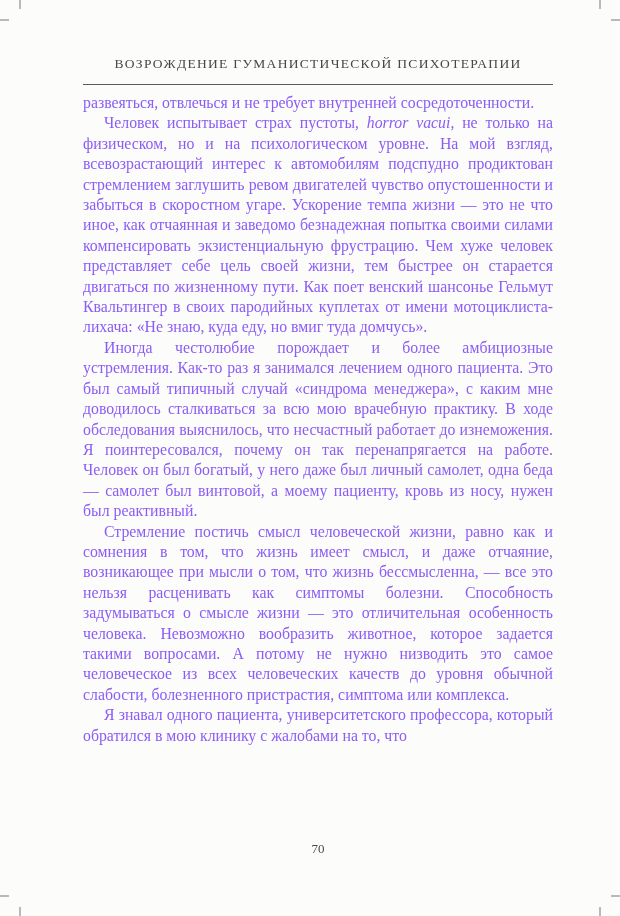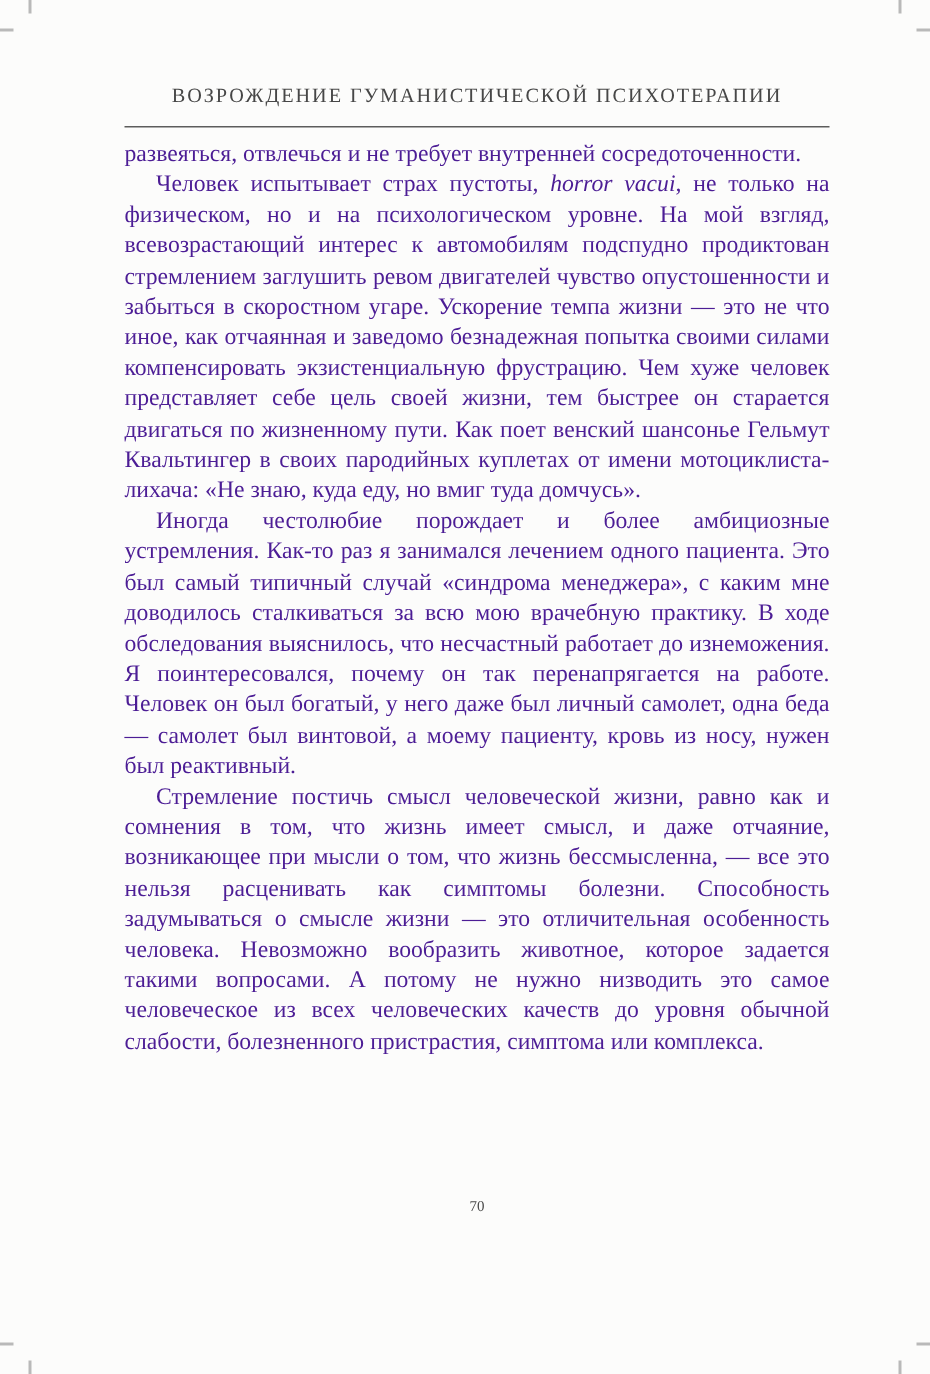--- a/index.html
+++ b/index.html
@@ -40,45 +40,46 @@
     font-size: 15.8px; line-height: 20.4px;
     color: #343434;
     text-align: justify;
     -webkit-hyphens: auto; hyphens: auto;
   }
   .content p { margin: 0; }
   .content p.indent { text-indent: 21px; }
   .content em { }
 
   .page-number {
-    position: absolute; left: 83px; top: 799px; width: 470px;
+    position: absolute; left: 83px; top: 841px; width: 470px;
     text-align: center;
-    font-size: 10px; color: #4a4a4a;
+    font-size: 13px; color: #4a4a4a;
   }
 </style>
 </head>
 <body style="background: rgb(252, 252, 251);">
 
 <div class="page">
 
   <div class="crop v tl-v" style="background: rgb(185, 185, 185);"></div>
   <div class="crop h tl-h" style="background: rgb(185, 185, 185);"></div>
   <div class="crop v tr-v" style="background: rgb(185, 185, 185);"></div>
   <div class="crop h tr-h" style="background: rgb(185, 185, 185);"></div>
   <div class="crop v bl-v" style="background: rgb(185, 185, 185);"></div>
   <div class="crop h bl-h" style="background: rgb(185, 185, 185);"></div>
   <div class="crop v br-v" style="background: rgb(185, 185, 185);"></div>
   <div class="crop h br-h" style="background: rgb(185, 185, 185);"></div>
 
   <div class="running-header" style="color: rgb(71, 71, 71);">ВОЗРОЖДЕНИЕ ГУМАНИСТИЧЕСКОЙ ПСИХОТЕРАПИИ</div>
 
   <div class="header-rule" style="background: rgb(92, 92, 92);"></div>
 
-  <div class="content" style="color: #4c1d95;">
+  <div class="content" style="color: #8b5cf6;">
       <p><span>развеяться, отвлечься и не требует внутренней сосредоточенности.</span></p>
       <p class="indent"><span>Человек испытывает страх пустоты, </span><em>horror vacui</em><span>, не только на физическом, но и на психологическом уровне. На мой взгляд, всевозрастающий интерес к автомобилям подспудно продиктован стремлением заглушить ревом двигателей чувство опустошенности и забыться в скоростном угаре. Ускорение темпа жизни — это не что иное, как отчаянная и заведомо безнадежная попытка своими силами компенсировать экзистенциальную фрустрацию. Чем хуже человек представляет себе цель своей жизни, тем быстрее он старается двигаться по жизненному пути. Как поет венский шансонье Гельмут Квальтингер в своих пародийных куплетах от имени мотоциклиста-лихача: «Не знаю, куда еду, но вмиг туда домчусь».</span></p>
       <p class="indent"><span>Иногда честолюбие порождает и более амбициозные устремления. Как-то раз я занимался лечением одного пациента. Это был самый типичный случай «синдрома менеджера», с каким мне доводилось сталкиваться за всю мою врачебную практику. В ходе обследования выяснилось, что несчастный работает до изнеможения. Я поинтересовался, почему он так перенапрягается на работе. Человек он был богатый, у него даже был личный самолет, одна беда — самолет был винтовой, а моему пациенту, кровь из носу, нужен был реактивный.</span></p>
       <p class="indent"><span>Стремление постичь смысл человеческой жизни, равно как и сомнения в том, что жизнь имеет смысл, и даже отчаяние, возникающее при мысли о том, что жизнь бессмысленна, — все это нельзя расценивать как симптомы болезни. Способность задумываться о смысле жизни — это отличительная особенность человека. Невозможно вообразить животное, которое задается такими вопросами. А потому не нужно низводить это самое человеческое из всех человеческих качеств до уровня обычной слабости, болезненного пристрастия, симптома или комплекса.</span></p>
+      <p class="indent"><span>Я знавал одного пациента, университетского профессора, который обратился в мою клинику с жалобами на то, что</span></p>
     </div>
 
   <div class="page-number">70</div>
 
 </div>
 
 </body></html>

